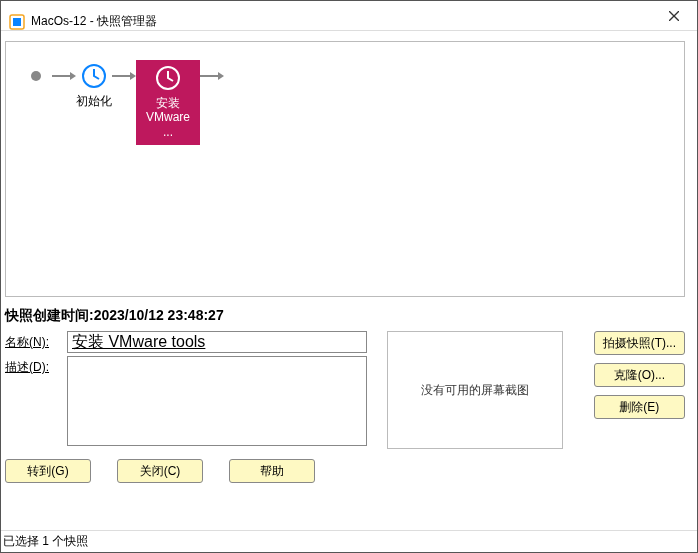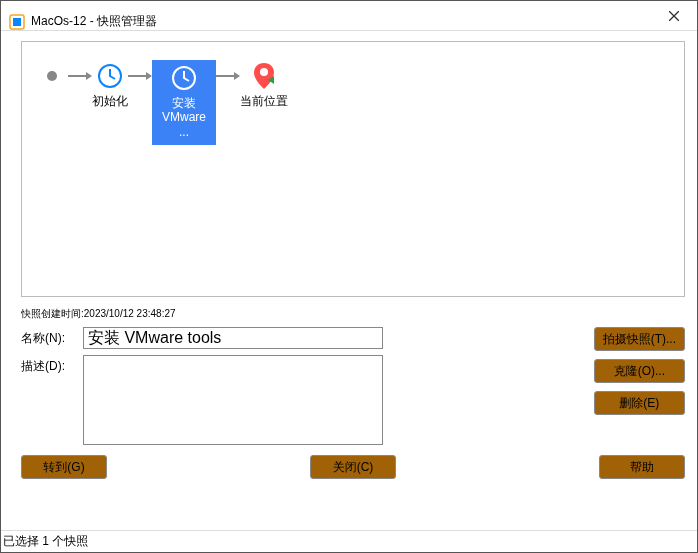--- a/index.html
+++ b/index.html
@@ -1,47 +1,47 @@
 <!DOCTYPE html>
 <html><head>
   <meta charset="utf-8">
   <style>
     * { box-sizing: border-box; margin: 0; padding: 0; font-family: "Microsoft YaHei", "Segoe UI", sans-serif; }
     body { width: 698px; height: 553px; background: #fff; border: 1px solid #555; display: flex; flex-direction: column; font-size: 12px; }
     .titlebar { height: 30px; display: flex; align-items: flex-end; padding: 0 8px; border-bottom: 1px solid #ddd; }
     .titlebar .icon-box { width: 16px; height: 16px; margin-right: 6px; display: flex; align-items: center; justify-content: center; }
     .titlebar .title { flex: 1; font-size: 12px; }
     .titlebar .close { width: 30px; height: 28px; display: flex; align-items: center; justify-content: center; cursor: pointer; }
-    .content { flex: 1; display: flex; flex-direction: column; padding: 10px 12px 6px 20px; }
+    .content { flex: 1; display: flex; flex-direction: column; padding: 10px 12px 6px 4px; }
     .timeline-box { border: 1px solid #bbb; height: 256px; padding: 18px 14px; position: relative; }
     .timeline { display: flex; align-items: flex-start; gap: 0; }
     .node-wrap { display: flex; flex-direction: column; align-items: center; }
     .node-icon { width: 32px; height: 32px; display: flex; align-items: center; justify-content: center; }
     .dot { width: 10px; height: 10px; background: #888; border-radius: 50%; }
     .arrow { width: 24px; height: 32px; display: flex; align-items: center; justify-content: center; }
     .arrow svg { display: block; }
     .node-label { font-size: 12px; margin-top: 2px; text-align: center; max-width: 60px; line-height: 1.2; }
-    .selected { background: #3b82f6; color: #fff; padding: 2px; }
+    .selected { background: #be185d; color: #fff; padding: 2px; }
     .selected .node-label { color: #fff; padding: 0 2px 4px; }
     .clock-ring { stroke: #0a84ff; fill: none; stroke-width: 2; }
     .clock-hand { stroke: #0a84ff; stroke-width: 2; fill: none; }
     .selected .clock-ring, .selected .clock-hand { stroke: #fff; }
     .pin-body { fill: #ff4d4d; }
     .pin-dot { fill: #fff; }
     .details { margin-top: 6px; }
-    .created { font-size: 10px; padding: 4px 0 6px; }
+    .created { font-size: 14px; padding: 4px 0 6px; font-weight: bold; }
     .details-row { display: flex; gap: 10px; }
-    .form-col { display: grid; grid-template-columns: 56px 300px; gap: 6px 6px; align-items: start; }
+    .form-col { display: grid; grid-template-columns: 56px 300px; gap: 0 6px; align-items: start; text-decoration: underline; }
     .form-col label { font-size: 12px; padding-top: 3px; }
     .form-col input { height: 22px; border: 1px solid #888; padding: 0 4px; font-size: 16px; width: 300px; }
     .form-col textarea { height: 90px; border: 1px solid #888; padding: 2px 4px; font-size: 12px; width: 300px; resize: none; }
     .preview { width: 176px; height: 118px; border: 1px solid #bbb; display: flex; align-items: center; justify-content: center; font-size: 12px; color: #333; margin-left: 10px; }
     .side-buttons { margin-left: auto; display: flex; flex-direction: column; gap: 8px; }
-    .btn { height: 24px; min-width: 86px; border: 1px solid #888; background: #a16207; font-size: 12px; display: flex; align-items: center; justify-content: center; cursor: pointer; border-radius: 3px; padding: 0 8px; }
-    .bottom-buttons { display: flex; gap: 0; justify-content: space-between; padding: 10px 0 4px; }
+    .btn { height: 24px; min-width: 86px; border: 1px solid #888; background: #fef9c3; font-size: 12px; display: flex; align-items: center; justify-content: center; cursor: pointer; border-radius: 3px; padding: 0 8px; }
+    .bottom-buttons { display: flex; gap: 26px; justify-content: flex-start; padding: 10px 0 4px; }
     .statusbar { border-top: 1px solid #ddd; height: 22px; display: flex; align-items: center; padding: 0 2px; font-size: 12px; }
   </style>
 </head>
 <body>
 
 <div class="titlebar">
   <div class="icon-box">
     <svg width="16" height="16" viewBox="0 0 16 16">
       <rect x="1" y="1" width="14" height="14" rx="2" fill="none" stroke="#f5a623" stroke-width="1.5"></rect>
       <rect x="4" y="4" width="8" height="8" fill="#0a84ff"></rect>
@@ -98,41 +98,34 @@
         </div>
         <div class="node-label">安装 VMware ...</div>
       </div>
       <div class="arrow">
         <svg width="24" height="10" viewBox="0 0 24 10">
             <line x1="0" y1="5" x2="18" y2="5" stroke="#888" stroke-width="2"></line>
             <polygon points="18,1 24,5 18,9" fill="#888"></polygon>
           </svg>
       </div>
 
-      <div class="node-wrap">
-        <div class="node-icon">
-          <svg width="22" height="28" viewBox="0 0 22 28">
-            <path class="pin-body" d="M11 1 C5 1 1 5 1 11 C1 18 11 27 11 27 C11 27 21 18 21 11 C21 5 17 1 11 1 Z"></path>
-            <circle cx="11" cy="10" r="4" class="pin-dot"></circle>
-            <polygon points="15,18 21,14 21,22" fill="#2b9e3f"></polygon>
-          </svg>
-        </div>
-        <div class="node-label">当前位置</div>
-      </div>
     </div>
   </div>
 
   <div class="details">
     <div class="created">快照创建时间:2023/10/12 23:48:27</div>
     <div class="details-row">
       <div class="form-col">
         <label>名称(N):</label>
         <input type="text" value="安装 VMware tools" style="">
         <label>描述(D):</label>
         <textarea style=""></textarea>
+      </div>
+      <div class="preview">
+        <span>没有可用的屏幕截图</span>
       </div>
       <div class="side-buttons">
         <div class="btn">拍摄快照(T)...</div>
         <div class="btn">克隆(O)...</div>
         <div class="btn">删除(E)</div>
       </div>
     </div>
   </div>
 
   <div class="bottom-buttons">

